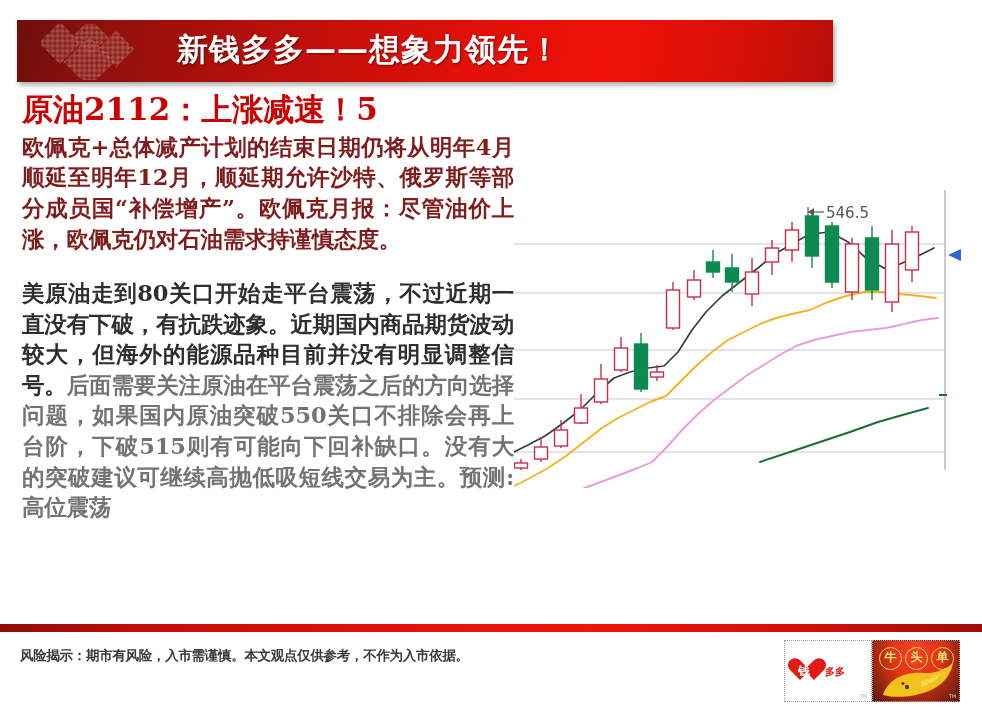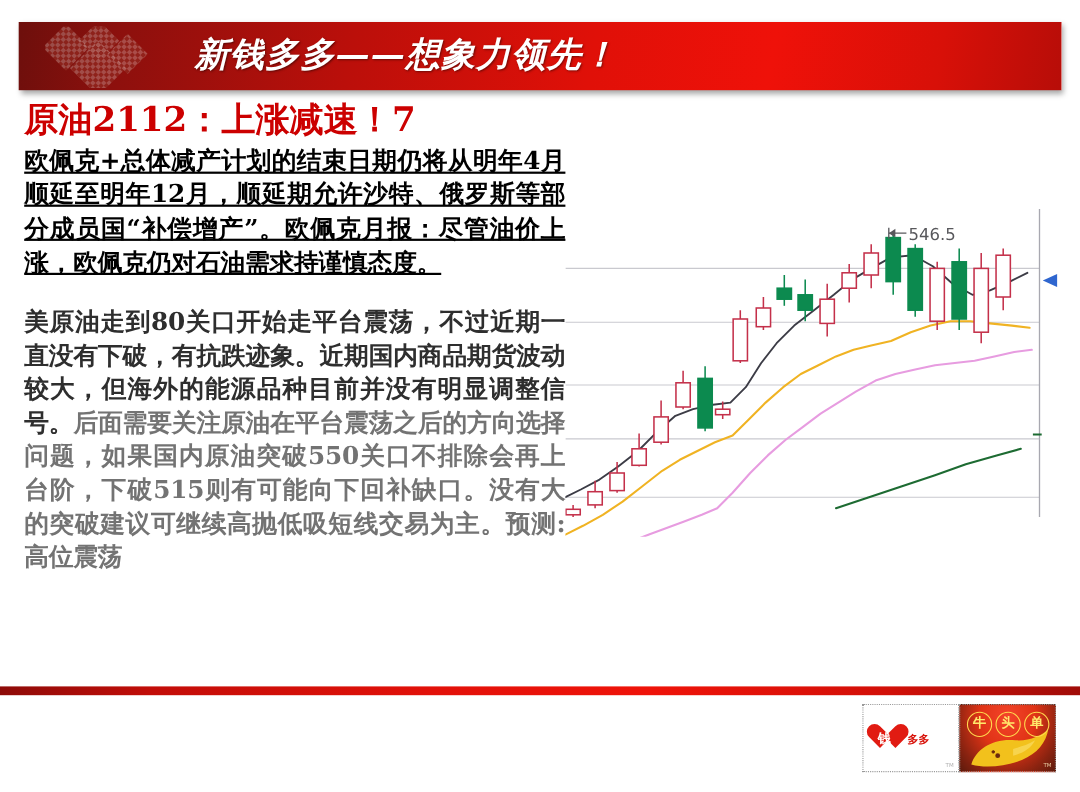--- a/index.html
+++ b/index.html
@@ -6,25 +6,24 @@
   body{
     width:982px;height:720px;
     background:#ffffff;
     font-family:"DejaVu Sans","Liberation Sans",sans-serif;
     overflow:hidden;position:relative;
   }
   #root{position:relative;width:982px;height:720px;}
 
   
   .banner{
-    position:absolute;left:17px;top:20px;width:948px;height:62px;
+    position:absolute;left:17px;top:20px;width:816px;height:62px;
     background:linear-gradient(100deg,#6d0f0c 0%,#8d100d 10%,#bb0f0a 32%,#e01008 55%,#ef1109 72%,#d81008 88%,#b70d08 100%);
     box-shadow:2px 3px 5px rgba(0,0,0,.35);
     overflow:hidden;
-    font-style:italic;
   }
   .banner-logo{
     position:absolute;left:24px;top:4px;width:120px;height:56px;opacity:.72;
   }
   .banner-title{
     position:absolute;left:160px;top:50%;transform:translateY(-52%);
     color:#ffffff;font-size:31px;font-weight:bold;
     font-family:"DejaVu Serif","Liberation Serif",serif;
     letter-spacing:1px;white-space:nowrap;
     text-shadow:1px 1px 2px rgba(0,0,0,.45);
@@ -38,21 +37,21 @@
     color:#cc0000;font-size:31px;font-weight:bold;line-height:1.12;
     font-family:"DejaVu Serif","Liberation Serif",serif;
     margin:0 0 5px 0;white-space:nowrap;
   }
   .para{
     font-size:22.5px;line-height:1.36;font-weight:bold;
     font-family:"DejaVu Serif","Liberation Serif",serif;
     margin:0;text-align:justify;text-justify:inter-ideograph;
     letter-spacing:-0.2px;
   }
-  .para.dark{color:#000000;text-decoration:underline;}
+  .para.dark{color:#7f1d1d;}
   .para-gap{height:24px;}
   .txt-dark{color:#2e2e2e;}
   .txt-red{color:#737373;}
 
   
   .chart-wrap{
     position:absolute;left:514px;top:178px;width:468px;height:310px;
   }
   .chart-wrap svg{display:block;}
   .price-tag{
@@ -130,21 +129,21 @@
         <rect x="4" y="4" width="30" height="30" fill="url(#lat)" transform="rotate(45 19 19)"></rect>
         <rect x="36" y="0" width="26" height="26" fill="url(#lat)" transform="rotate(45 49 13)"></rect>
         <rect x="30" y="20" width="36" height="36" fill="url(#lat)" transform="rotate(45 48 38)"></rect>
         <rect x="62" y="12" width="26" height="26" fill="url(#lat)" transform="rotate(45 75 25)"></rect>
       </g>
     </svg>
     <div class="banner-title">新钱多多——想象力领先！</div>
   </div>
 
   <div class="article">
-    <div class="article-title">原油2112：上涨减速！7</div>
+    <div class="article-title">原油2112：上涨减速！5</div>
     <p class="para dark">欧佩克+总体减产计划的结束日期仍将从明年4月顺延至明年12月，顺延期允许沙特、俄罗斯等部分成员国“补偿增产”。欧佩克月报：尽管油价上涨，欧佩克仍对石油需求持谨慎态度。</p>
     <div class="para-gap"></div>
     <p class="para"><span class="txt-dark">美原油走到80关口开始走平台震荡，不过近期一直没有下破，有抗跌迹象。近期国内商品期货波动较大，但海外的能源品种目前并没有明显调整信号。</span><span class="txt-red">后面需要关注原油在平台震荡之后的方向选择问题，如果国内原油突破550关口不排除会再上台阶，下破515则有可能向下回补缺口。没有大的突破建议可继续高抛低吸短线交易为主。预测:高位震荡</span></p>
   </div>
 
   <div class="chart-wrap">
     <svg id="chart-svg" width="468" height="310" viewBox="514 178 468 310">
       <g id="gridlines">
           <line x1="514" y1="244" x2="945" y2="244" stroke="#c9c9cf" stroke-width="1"></line>
           <line x1="514" y1="293" x2="945" y2="293" stroke="#c9c9cf" stroke-width="1"></line>
@@ -212,20 +211,21 @@
           <text x="826" y="218" class="price-tag">546.5</text>
         </g>
       <g id="marker">
           <path d="M961,249 L948,255 L961,261 z" fill="#2f66cf"></path>
           <line x1="939" y1="395" x2="947" y2="395" stroke="#1d6b32" stroke-width="2"></line>
         </g>
     </svg>
   </div>
 
   <div class="footer-rule"></div>
+  <div class="footer-note">风险揭示：期市有风险，入市需谨慎。本文观点仅供参考，不作为入市依据。</div>
 
   <div class="footer-logos">
     <div class="logo-box logo-qdd">
       <div class="qdd-heart"></div>
       <div class="qdd-qian">钱</div>
       <div class="qdd-duoduo">多多</div>
       <div class="qdd-tm">TM</div>
     </div>
     <div class="logo-box logo-ntd">
       <div class="ntd-chars" id="ntd-chars">

